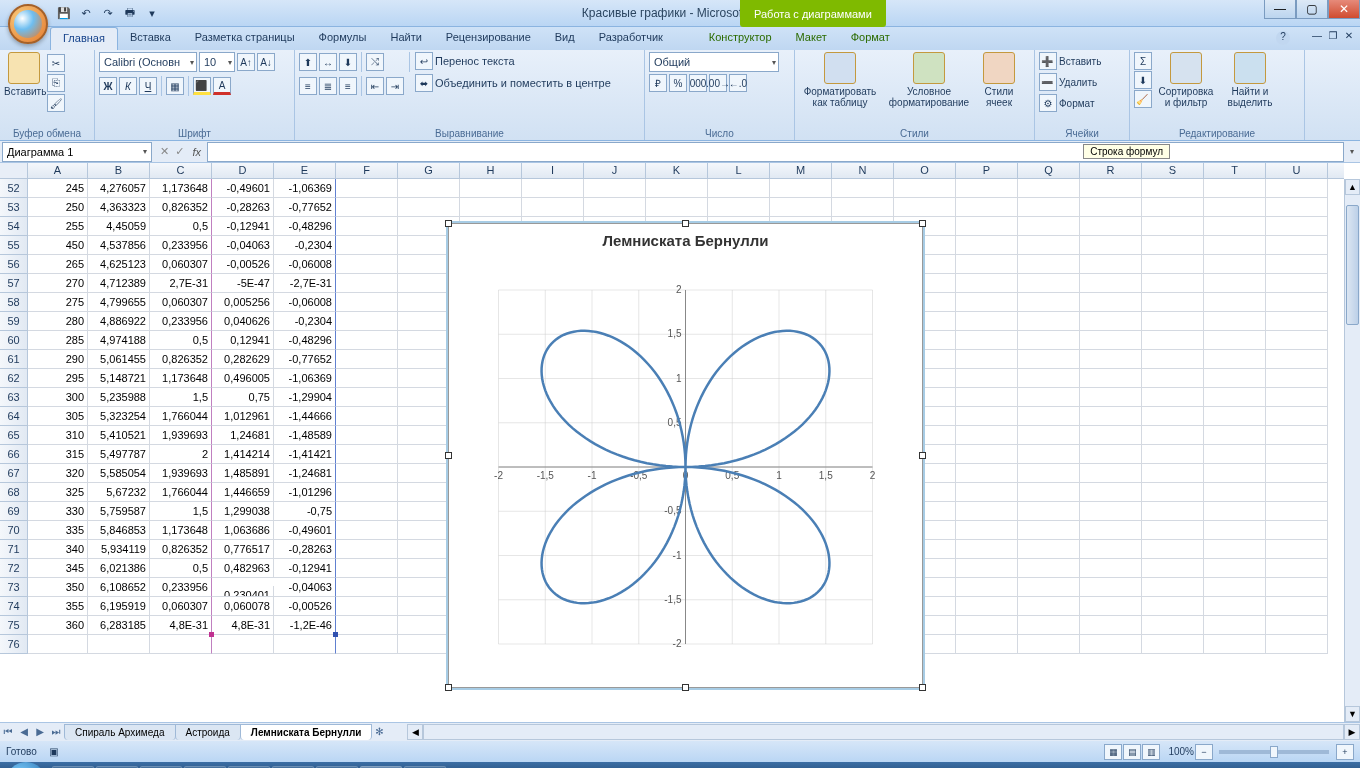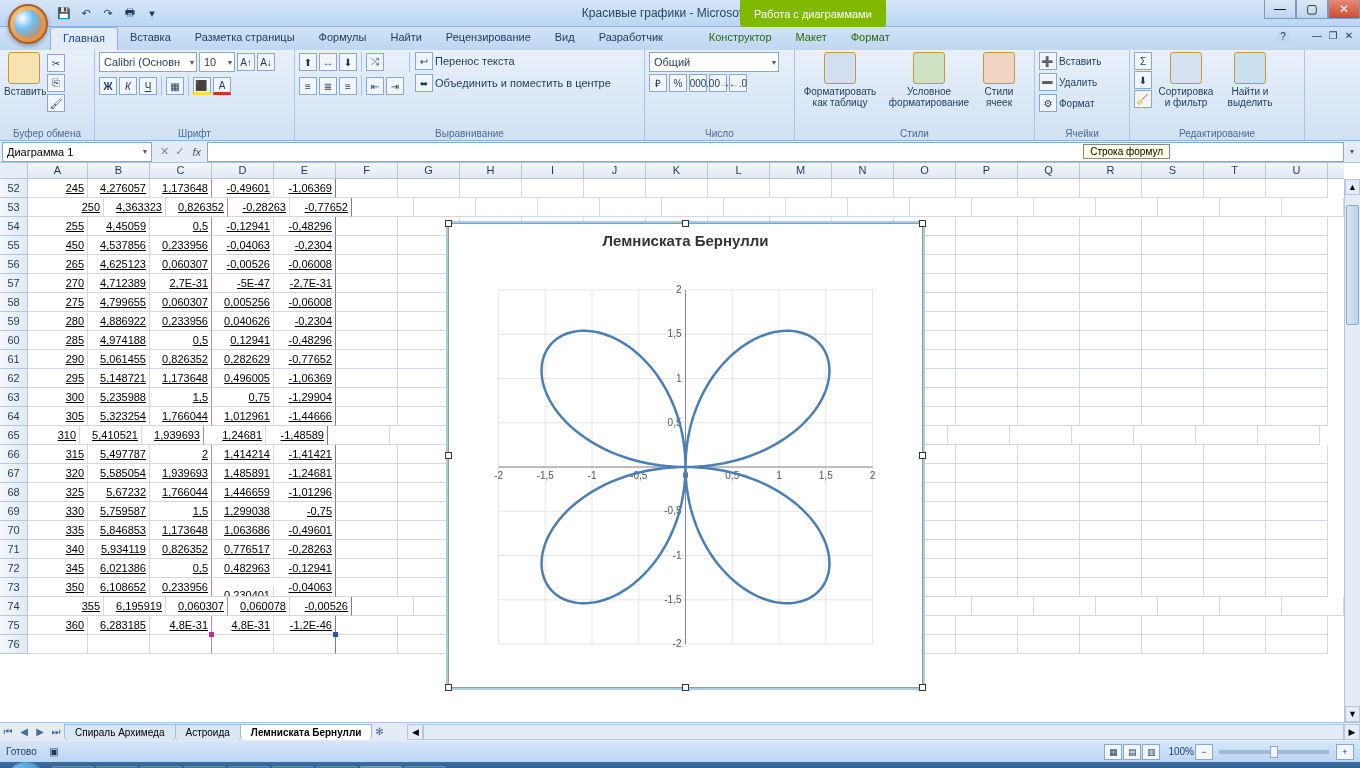--- a/index.html
+++ b/index.html
@@ -49,21 +49,21 @@
 .tooltip-box { position:absolute; right:190px; top:3px; background:#ffffe6; border:1px solid #888; padding:1px 6px; font-size:10px; z-index:60; }
 .fbar-exp { width:16px; text-align:center; font-size:8px; color:#555; cursor:pointer; }
 
 
 .grid-wrap { position:relative; height:559px; background:#fff; }
 .sel-all { position:absolute; left:0; top:0; width:28px; height:16px; background:#e8eef7; border-right:1px solid #b6c7db; border-bottom:1px solid #b6c7db; }
 .col-hdrs { position:absolute; left:28px; top:0; right:16px; height:16px; display:flex; background:linear-gradient(#f4f7fb,#e1e9f3); border-bottom:1px solid #b6c7db; font-size:11px; }
 .col-hdr { border-right:1px solid #b6c7db; text-align:center; line-height:15px; color:#1e395b; cursor:pointer; }
 .row-hdrs { position:absolute; left:0; top:16px; width:28px; display:flex; flex-direction:column; background:linear-gradient(90deg,#f4f7fb,#e1e9f3); border-right:1px solid #b6c7db; font-size:11px; }
 .row-hdr { height:19px; border-bottom:1px solid #b6c7db; text-align:center; line-height:18px; color:#1e395b; cursor:pointer; }
-.cells { position:absolute; left:28px; top:16px; right:16px; bottom:0;text-decoration:underline; }
+.cells { position:absolute; left:28px; top:16px; right:16px; bottom:0; }
 .cell-row { display:flex; height:19px; }
 .cell { border-right:1px solid #d4d9e1; border-bottom:1px solid #d4d9e1; font-size:11px; line-height:18px; padding-right:3px; text-align:right; overflow:hidden; }
 .cell.col-c { border-right:1px solid #c080c0; }
 .cell.col-e { border-right:1px solid #6080d0; }
 .marker-bl { position:absolute; width:5px; height:5px; background:#c03090; }
 .marker-br { position:absolute; width:5px; height:5px; background:#3050b0; }
 
 
 .chart-obj { position:absolute; left:448px; top:60px; width:475px; height:465px; background:#fff; border:1px solid #999; box-shadow:0 0 0 2px #a7cce5; }
 .chart-obj .handle { position:absolute; width:7px; height:7px; background:#fff; border:1px solid #333; }
@@ -358,21 +358,21 @@
         <div class="cell" style="width: 62px;"></div>
         <div class="cell" style="width: 62px;"></div>
         <div class="cell" style="width: 62px;"></div>
         <div class="cell" style="width: 62px;"></div>
         <div class="cell" style="width: 62px;"></div>
         <div class="cell" style="width: 62px;"></div>
         <div class="cell" style="width: 62px;"></div>
         <div class="cell" style="width: 62px;"></div>
       </div>
       <div class="cell-row">
-        <div class="cell" style="width: 76px;">250</div>
+        <div class="cell" style="width: 60px;">250</div>
         <div class="cell" style="width: 62px;">4,363323</div>
         <div class="cell col-c" style="width: 62px;">0,826352</div>
         <div class="cell" style="width: 62px;">-0,28263</div>
         <div class="cell col-e" style="width: 62px;">-0,77652</div>
         <div class="cell" style="width: 62px;"></div>
         <div class="cell" style="width: 62px;"></div>
         <div class="cell" style="width: 62px;"></div>
         <div class="cell" style="width: 62px;"></div>
         <div class="cell" style="width: 62px;"></div>
         <div class="cell" style="width: 62px;"></div>
@@ -634,21 +634,21 @@
         <div class="cell" style="width: 62px;"></div>
         <div class="cell" style="width: 62px;"></div>
         <div class="cell" style="width: 62px;"></div>
         <div class="cell" style="width: 62px;"></div>
         <div class="cell" style="width: 62px;"></div>
         <div class="cell" style="width: 62px;"></div>
         <div class="cell" style="width: 62px;"></div>
         <div class="cell" style="width: 62px;"></div>
       </div>
       <div class="cell-row">
-        <div class="cell" style="width: 52px;">310</div>
+        <div class="cell" style="width: 60px;">310</div>
         <div class="cell" style="width: 62px;">5,410521</div>
         <div class="cell col-c" style="width: 62px;">1,939693</div>
         <div class="cell" style="width: 62px;">1,24681</div>
         <div class="cell col-e" style="width: 62px;">-1,48589</div>
         <div class="cell" style="width: 62px;"></div>
         <div class="cell" style="width: 62px;"></div>
         <div class="cell" style="width: 62px;"></div>
         <div class="cell" style="width: 62px;"></div>
         <div class="cell" style="width: 62px;"></div>
         <div class="cell" style="width: 62px;"></div>
@@ -841,21 +841,21 @@
         <div class="cell" style="width: 62px;"></div>
         <div class="cell" style="width: 62px;"></div>
         <div class="cell" style="width: 62px;"></div>
         <div class="cell" style="width: 62px;"></div>
         <div class="cell" style="width: 62px;"></div>
         <div class="cell" style="width: 62px;"></div>
         <div class="cell" style="width: 62px;"></div>
         <div class="cell" style="width: 62px;"></div>
       </div>
       <div class="cell-row">
-        <div class="cell" style="width: 76px;">355</div>
+        <div class="cell" style="width: 60px;">355</div>
         <div class="cell" style="width: 62px;">6,195919</div>
         <div class="cell col-c" style="width: 62px;">0,060307</div>
         <div class="cell" style="width: 62px;">0,060078</div>
         <div class="cell col-e" style="width: 62px;">-0,00526</div>
         <div class="cell" style="width: 62px;"></div>
         <div class="cell" style="width: 62px;"></div>
         <div class="cell" style="width: 62px;"></div>
         <div class="cell" style="width: 62px;"></div>
         <div class="cell" style="width: 62px;"></div>
         <div class="cell" style="width: 62px;"></div>

